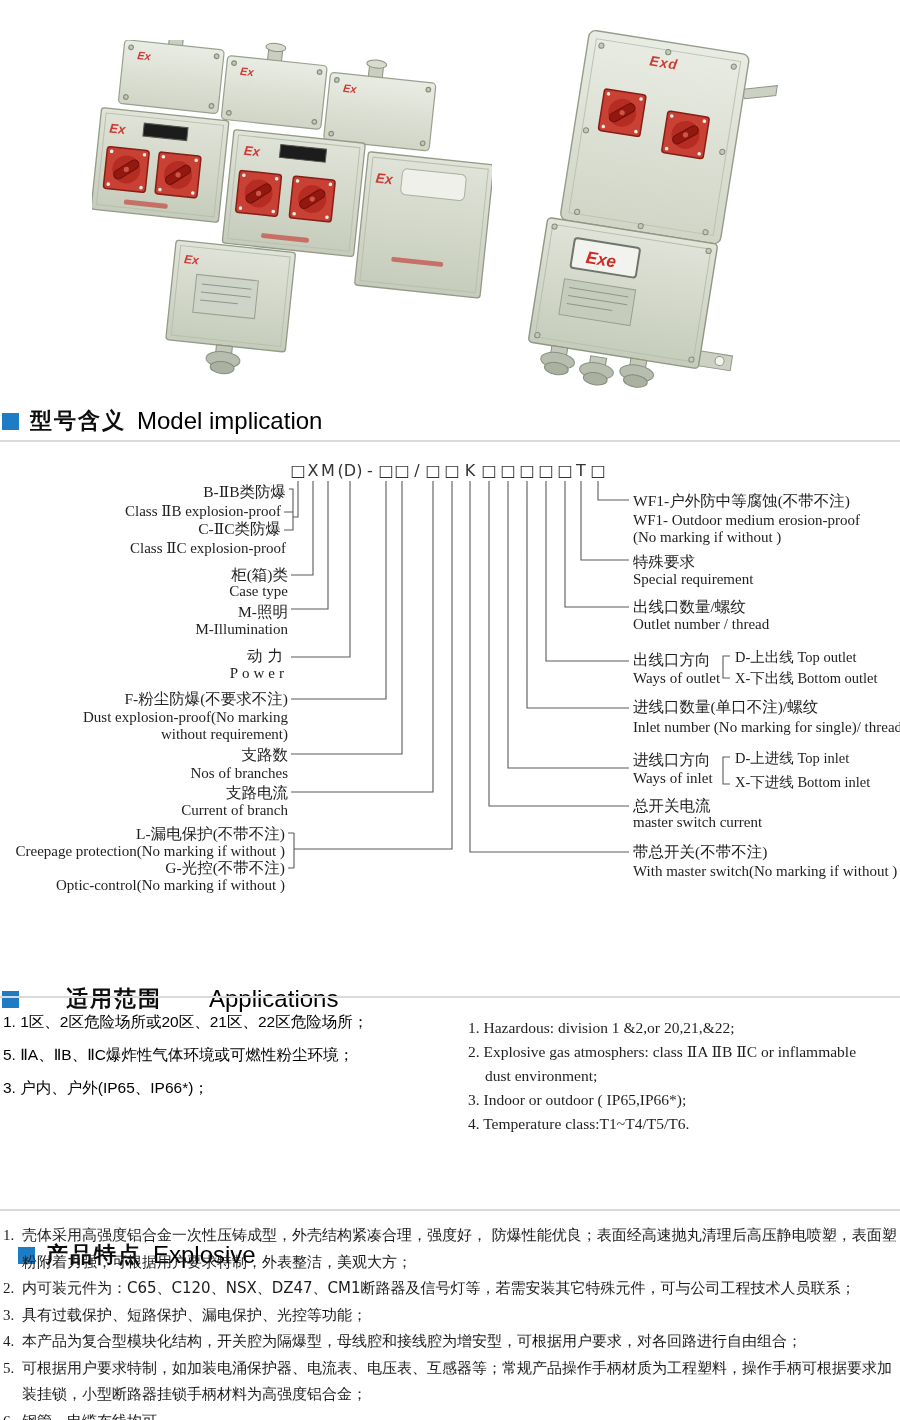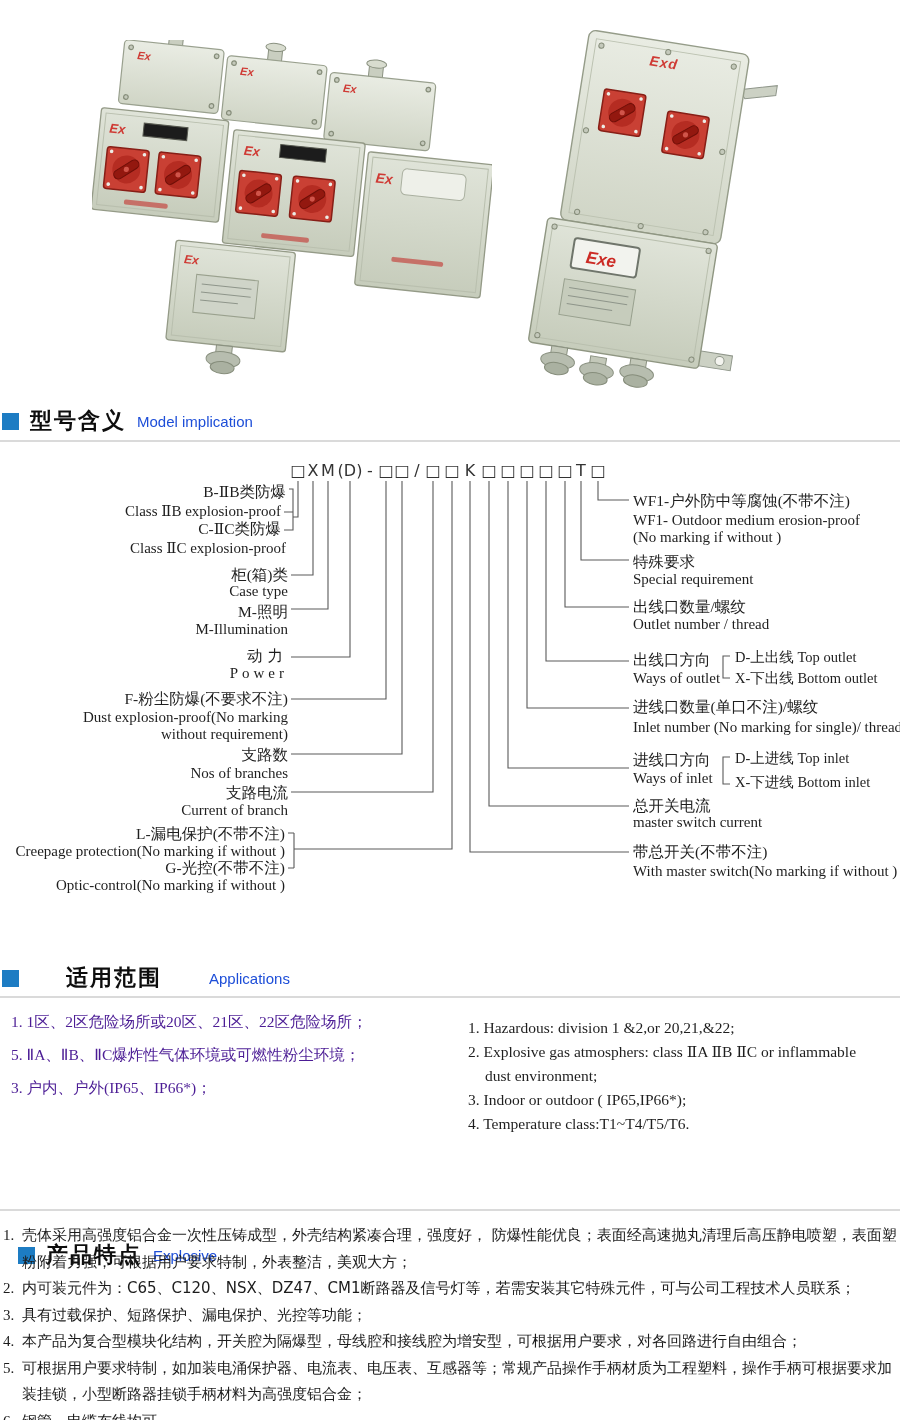--- a/index.html
+++ b/index.html
@@ -4,27 +4,27 @@
 <style>
   html,body{margin:0;padding:0;background:#fff;}
   .page{position:relative;width:900px;height:1420px;background:#fff;overflow:hidden;
         font-family:"Liberation Sans","DejaVu Sans",sans-serif;color:#222;}
   svg text{user-select:none;}
 
   
   .sec-header{position:absolute;left:2px;display:flex;align-items:center;gap:11px;}
   .sq{width:17px;height:17px;background:#1d7cc3;flex:none;}
   .zh-title{font-size:22px;font-weight:bold;color:#0d0d0d;font-family:Liberation Serif, serif;letter-spacing:2px;}
-  .en-title{font-size:15px;color:#1d4ed8;}
+  .en-title{font-size:24px;color:#000000;}
   .rule{position:absolute;left:0;width:900px;border-top:2px solid #dadada;height:0;}
 
   
   .apps-zh{position:absolute;left:3px;top:1012px;width:458px;
-           font-family:Liberation Serif, serif;
-           font-size:15.5px;color:#4c1d95;margin-left:8px;}
+           font-family:Liberation Sans, sans-serif;
+           font-size:15.5px;color:#000000;}
   .apps-zh .app-item{line-height:19px;margin-bottom:14px;}
   .apps-en{position:absolute;left:468px;top:1016px;width:430px;
            font-family:"Liberation Serif","DejaVu Serif","DejaVu Sans",serif;
            font-size:15.5px;color:#1e1e1e;}
   .apps-en .app-line{line-height:23px;margin-bottom:1px;}
   .apps-en .cont{padding-left:17px;}
 
   
   .features{position:absolute;left:3px;top:1222px;width:895px;
             font-family:"DejaVu Sans",sans-serif;font-size:15px;color:#1c1c1c;}
@@ -282,21 +282,21 @@
       <text x="633" y="783" font-size="15">Ways of inlet</text>
       <text x="735" y="763" font-size="14.5">D-上进线  Top inlet</text>
       <text x="735" y="787" font-size="14.5">X-下进线  Bottom  inlet</text>
       <text x="633" y="811">总开关电流</text>
       <text x="633" y="827" font-size="15">master switch current</text>
       <text x="633" y="857">带总开关(不带不注)</text>
       <text x="633" y="876" font-size="15">With master switch(No marking  if without )</text>
     </g>
   </svg>
 
-  <div class="sec-header" style="top:963px;gap:47px;">
+  <div class="sec-header" style="top:984px;gap:47px;">
     <div class="sq"></div>
     <span class="zh-title">适用范围</span>
     <span class="en-title">Applications</span>
   </div>
   <div class="rule" style="top:996px;"></div>
 
   <div class="apps-zh">
     <div class="app-item">1. 1区、2区危险场所或20区、21区、22区危险场所；</div>
     <div class="app-item">5. ⅡA、ⅡB、ⅡC爆炸性气体环境或可燃性粉尘环境；</div>
     <div class="app-item">3. 户内、户外(IP65、IP66*)；</div>

